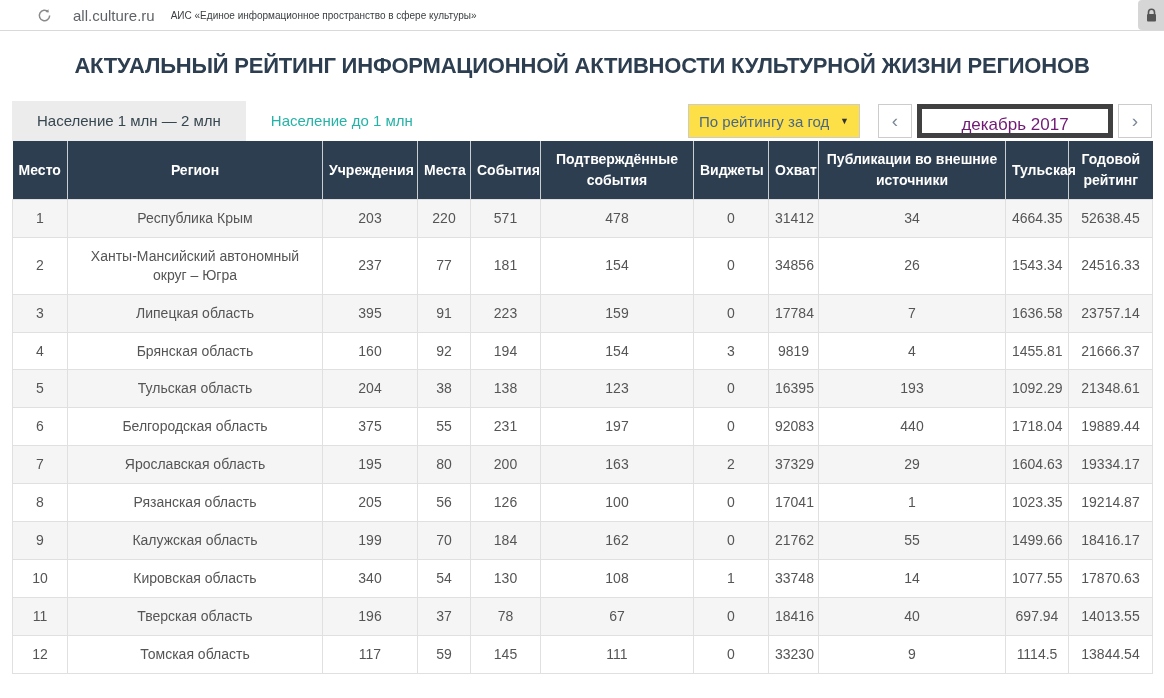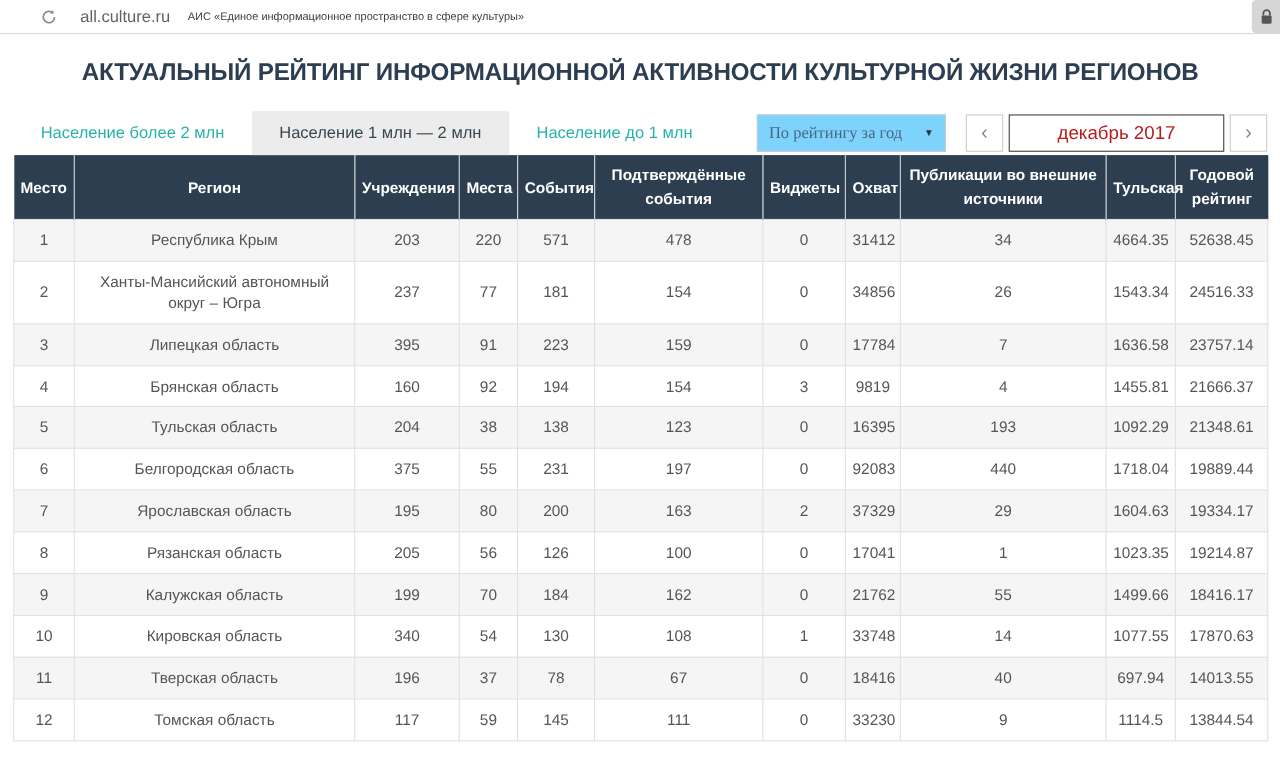--- a/index.html
+++ b/index.html
@@ -23,31 +23,31 @@
     color: #2c3e50; letter-spacing: -0.2px; white-space: nowrap; margin: 0 12px; }
 
   .controls { margin: 22px 12px 0; display: flex; justify-content: space-between;
     align-items: flex-end; height: 40px; }
   .tabs { display: flex; height: 40px; }
   .tab { line-height: 40px; padding: 0 25px; font-size: 15px; color: #26b3a7;
     cursor: pointer; white-space: nowrap; }
   .tab.active { background: #ececec; color: #37474f; cursor: default; }
 
   .right-controls { display: flex; align-items: center; margin-bottom: 3px; }
-  .select-box { width: 172px; height: 34px; border: 1px solid #ccc; background: #7dd3fc;
+  .select-box { width: 172px; height: 34px; border: 1px solid #ccc; background: #fde047;
     display: flex; align-items: center; justify-content: space-between;
-    padding: 0 10px; font-size: 15px; color: #4a6785; cursor: pointer; font-family: Liberation Serif, serif; }
+    padding: 0 10px; font-size: 15px; color: #4a6785; cursor: pointer; }
   .select-box .caret { font-size: 9px; color: #333; }
   .date-nav { display: flex; align-items: center; margin-left: 18px; }
   .nav-btn { width: 34px; height: 34px; border: 1px solid #ccc; background: #fff;
     color: #7a8a99; font-size: 19px; line-height: 30px; text-align: center;
     cursor: pointer; font-family: "Liberation Sans", sans-serif; }
-  .date-box { width: 196px; height: 34px; border: 1px solid #404040; background: #fff;
+  .date-box { width: 196px; height: 34px; border: 5px solid #404040; background: #fff;
     margin: 0 5px; text-align: center; line-height: 32px; font-size: 17px;
-    color: #b91c1c; cursor: pointer; }
+    color: #701a75; cursor: pointer; }
 
   
   table.rating { border-collapse: collapse; table-layout: fixed;
     width: 1140px; margin: 0 12px; }
   col.c-place  { width: 55px; }  col.c-region { width: 255px; }
   col.c-inst   { width: 95px; }  col.c-places { width: 53px; }
   col.c-events { width: 70px; }  col.c-conf   { width: 153px; }
   col.c-widg   { width: 75px; }  col.c-reach  { width: 50px; }
   col.c-pub    { width: 187px; } col.c-rating { width: 63px; }
   col.c-annual { width: 84px; }
@@ -78,21 +78,20 @@
       <rect x="2" y="6" width="9" height="7.5" rx="1" fill="#555"></rect>
     </svg>
   </span>
 </div>
 
 <div class="content">
   <h1 class="page-title">АКТУАЛЬНЫЙ РЕЙТИНГ ИНФОРМАЦИОННОЙ АКТИВНОСТИ КУЛЬТУРНОЙ ЖИЗНИ РЕГИОНОВ</h1>
 
   <div class="controls">
     <div class="tabs" id="tabs">
-        <div class="tab">Население более 2 млн</div>
         <div class="tab active">Население 1 млн — 2 млн</div>
         <div class="tab">Население до 1 млн</div>
       </div>
 
     <div class="right-controls">
       <div class="select-box">
         <span>По рейтингу за год</span>
         <span class="caret">▼</span>
       </div>
       <div class="date-nav">

